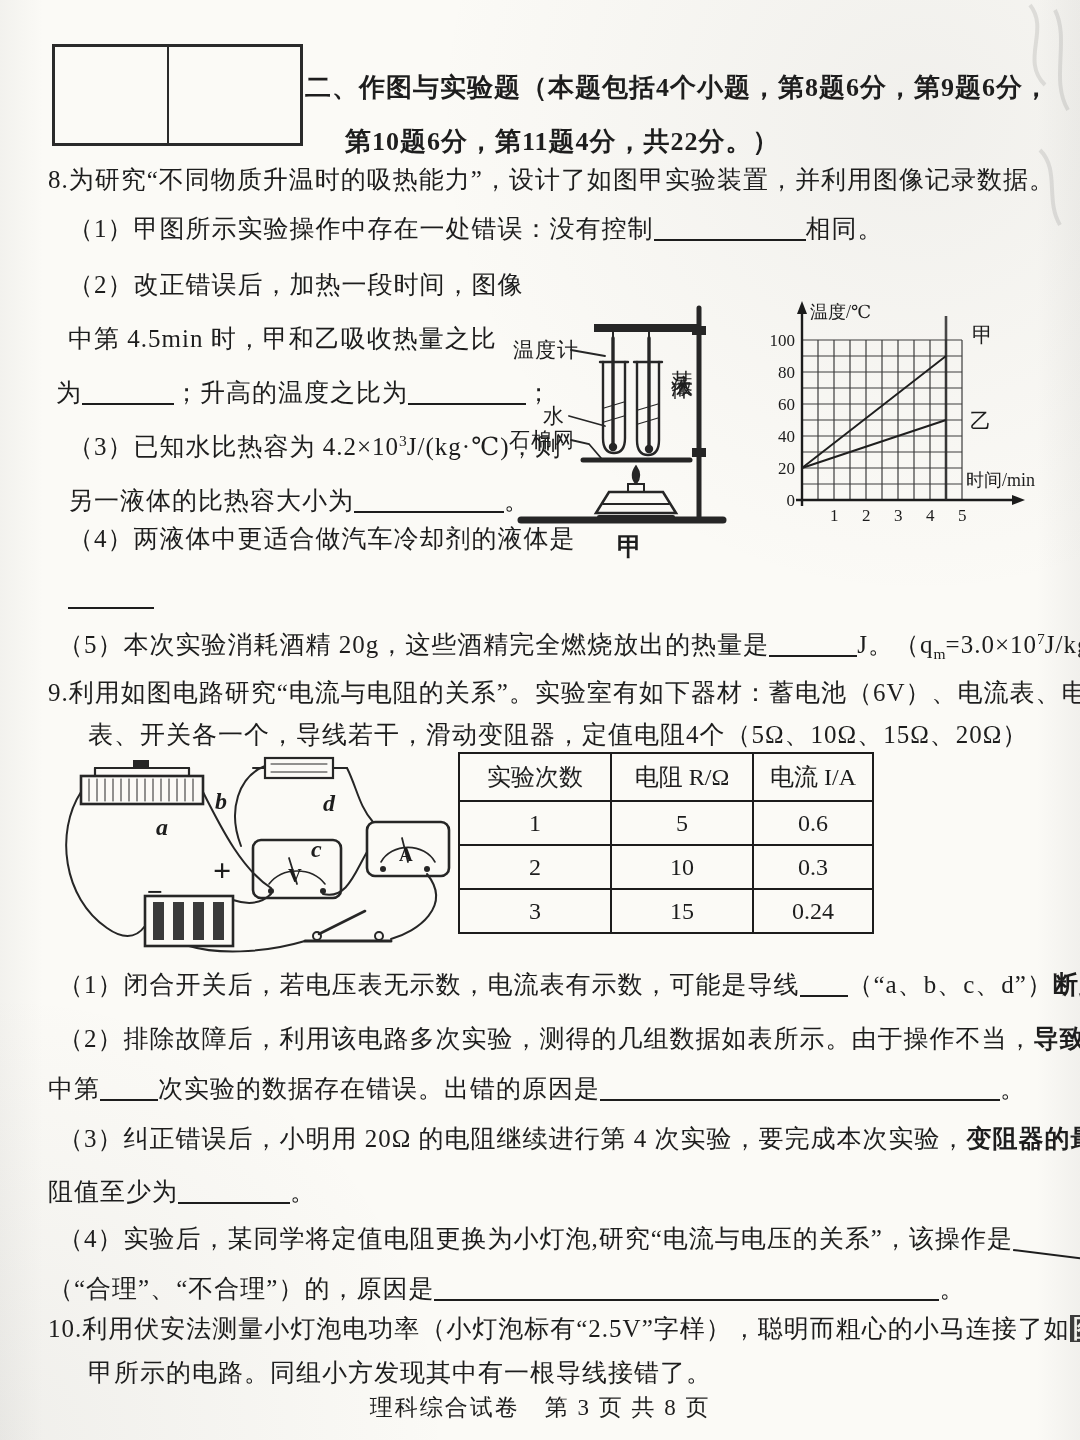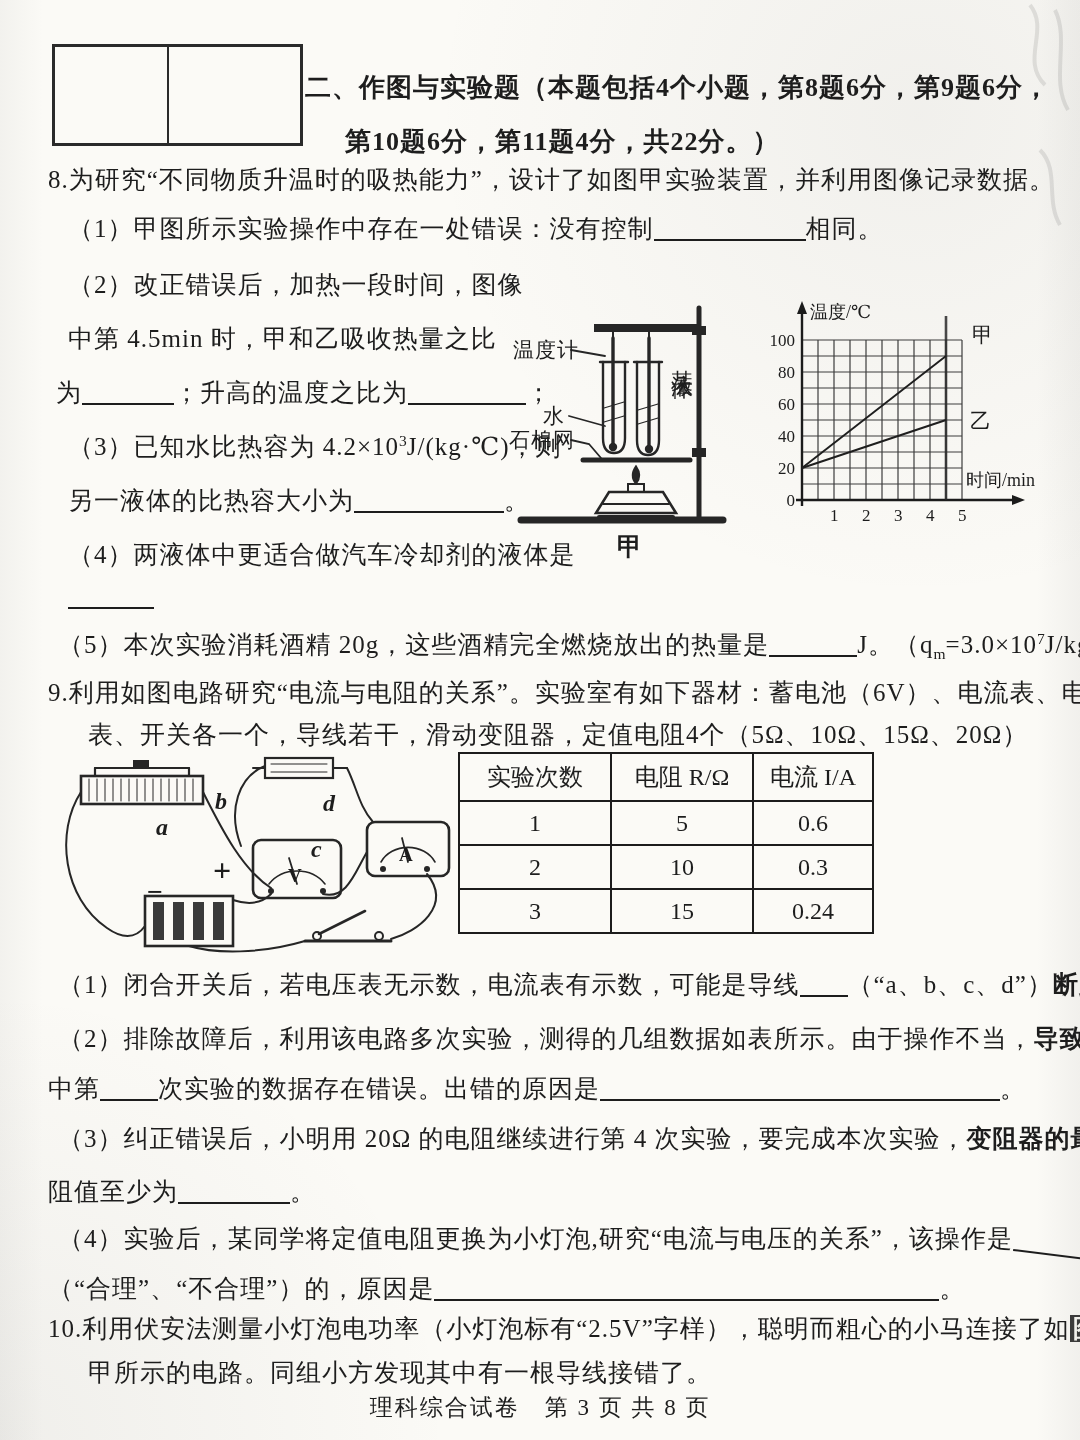--- a/index.html
+++ b/index.html
@@ -67,21 +67,21 @@
 <div class="line" style="left:68px;top:322px;">中第 4.5min 时，甲和乙吸收热量之比</div>
 <div class="line" style="left:56px;top:376px;">
   <span>为</span><span class="blank" style="width:92px;"></span><span>；升高的温度之比为</span><span class="blank" style="width:118px;"></span><span>；</span>
 </div>
 <div class="line" style="left:68px;top:430px;">
   <span>（3）已知水比热容为 4.2×10</span><sup>3</sup><span>J/(kg·℃)，则</span>
 </div>
 <div class="line" style="left:68px;top:484px;">
   <span>另一液体的比热容大小为</span><span class="blank" style="width:150px;"></span><span>。</span>
 </div>
-<div class="line" style="left:68px;top:538px;">（4）两液体中更适合做汽车冷却剂的液体是</div>
+<div class="line" style="left:68px;top:522px;">（4）两液体中更适合做汽车冷却剂的液体是</div>
 <div class="line" style="left:68px;top:581px;">
   <span class="blank" style="width:86px;"></span>
 </div>
 <div class="line" style="left:58px;top:628px;">
   <span>（5）本次实验消耗酒精 20g，这些酒精完全燃烧放出的热量是</span><span class="blank" style="width:88px;"></span><span>J。（q</span><sub>m</sub><span>=3.0×10</span><sup>7</sup><span>J/kg）</span>
 </div>
 
 <div class="fig" style="left:509px;top:296px;width:235px;height:292px;">
   <svg width="235" height="292" viewBox="0 0 235 292">
     <g stroke="#262626" fill="none" stroke-linecap="round">

